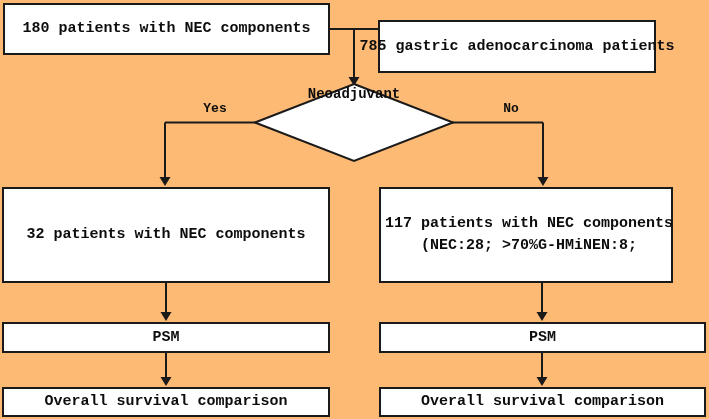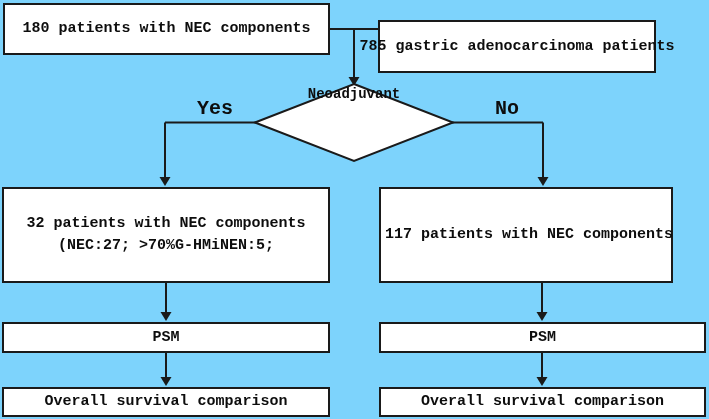--- a/index.html
+++ b/index.html
@@ -4,21 +4,21 @@
 <style>
   html, body {
     margin: 0;
     padding: 0;
     background: #ffffff;
   }
   .canvas {
     position: relative;
     width: 709px;
     height: 419px;
-    background: #7dd3fc;
+    background: #fdba74;
     font-family: "Liberation Mono", "DejaVu Sans Mono", monospace;
     font-weight: 700;
     color: #0d0d0d;
     overflow: hidden;
   }
   .overlay {
     position: absolute;
     left: 0;
     top: 0;
     width: 709px;
@@ -54,25 +54,25 @@
     width: 160px;
     text-align: center;
     font-size: 14px;
     line-height: 17px;
   }
   .branch-label {
     position: absolute;
     top: 100px;
     width: 44px;
     text-align: center;
-    font-size: 20px;
+    font-size: 13px;
     line-height: 18px;
   }
   .branch-label-yes { left: 193px; }
-  .branch-label-no  { left: 475px; text-align: right; }
+  .branch-label-no  { left: 489px; }
   .mid-lines { line-height: 22px; }
 </style>
 </head>
 <body>
 
 <div class="canvas">
 
   <svg class="overlay" viewBox="0 0 709 419" xmlns="http://www.w3.org/2000/svg">
 
     <line x1="329" y1="29" x2="379" y2="29" stroke="#1a1a1a" stroke-width="2"></line>
@@ -109,25 +109,25 @@
   </div>
 
   <div class="diamond-text">
     <div>Neoadjuvant</div>
   </div>
   <div class="branch-label branch-label-yes">Yes</div>
   <div class="branch-label branch-label-no">No</div>
 
   <div class="box box-mid-left mid-lines">
     <div>32 patients with NEC components</div>
-    <div>(NEC:27; &gt;70%G-HMiNEN:5;</div>
   </div>
 
   <div class="box box-mid-right mid-lines">
     <div>117 patients with NEC components</div>
+    <div>(NEC:28; &gt;70%G-HMiNEN:8;</div>
   </div>
 
   <div class="box box-psm-left">
     <div>PSM</div>
   </div>
   <div class="box box-psm-right">
     <div>PSM</div>
   </div>
 
   <div class="box box-overall-left">

